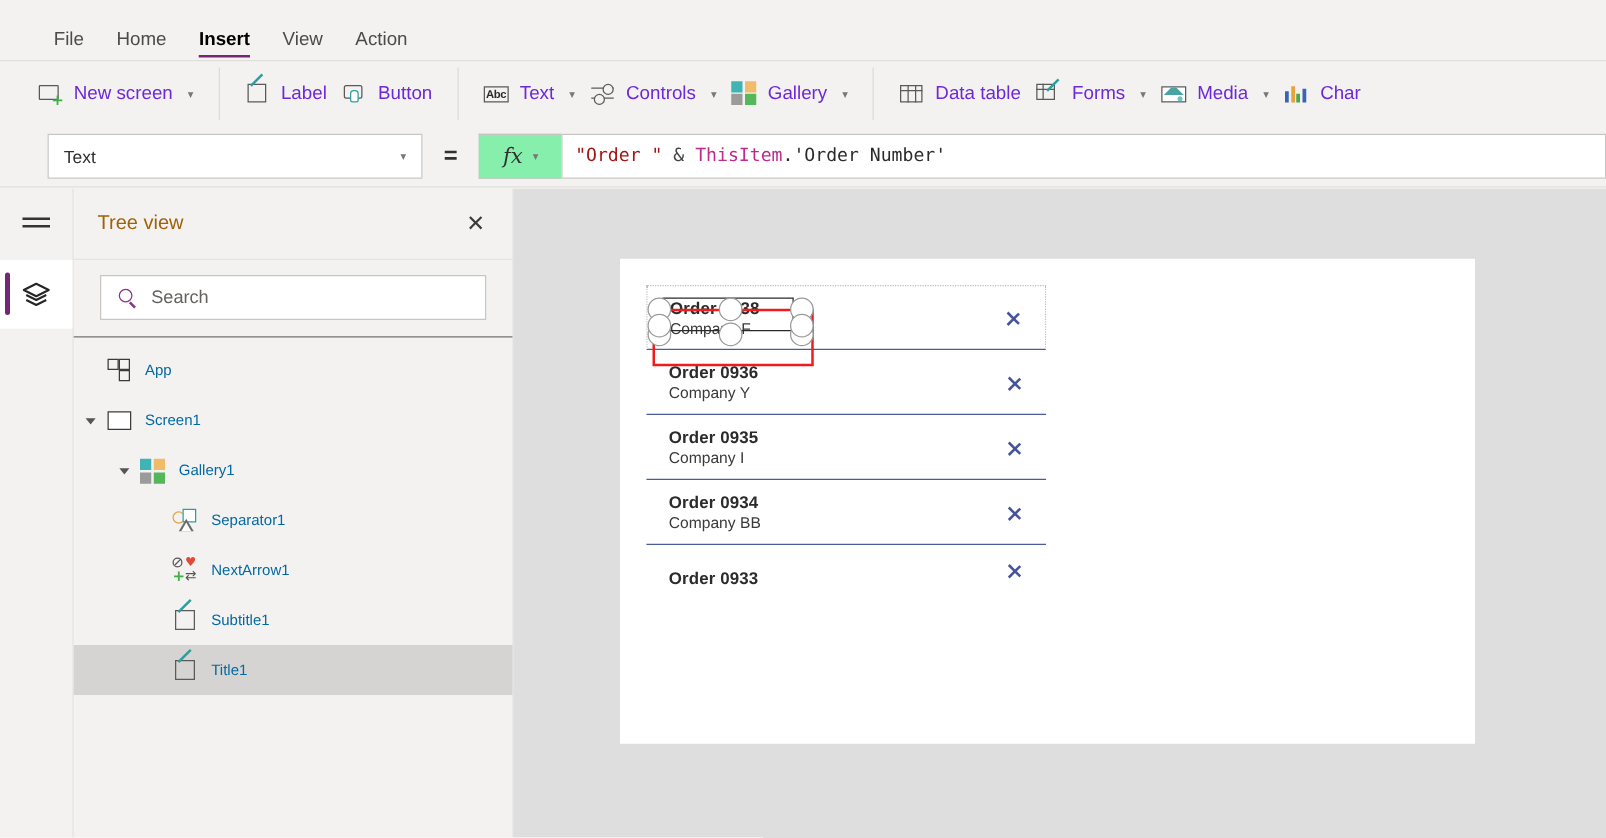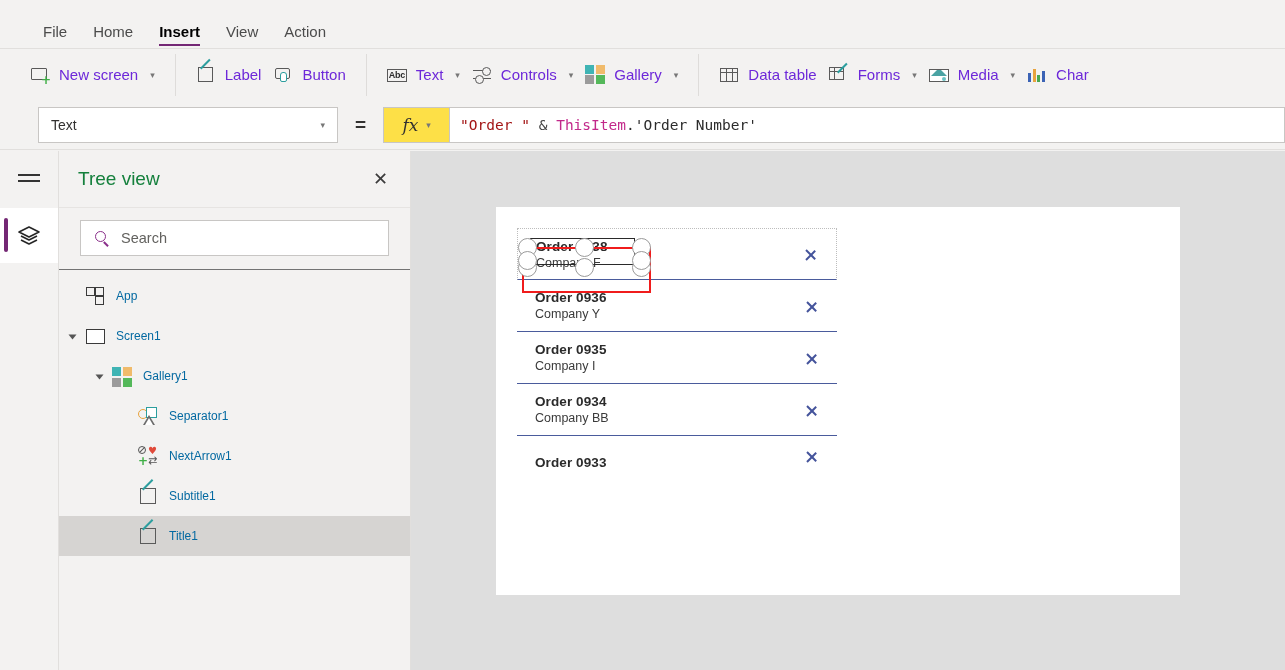--- a/index.html
+++ b/index.html
@@ -151,21 +151,21 @@
     background: #f3f2f1; display: flex; align-items: center; padding-left: 38px;
     border-bottom: 1px solid #e1dfdd;
   }
   .prop-select {
     width: 300px; height: 36px; background: #fff; border: 1px solid #c8c6c4;
     display: flex; align-items: center; justify-content: space-between;
     padding: 0 12px; font-size: 14px; color: #323130; cursor: pointer;
   }
   .eq { margin: 0 17px; font-size: 19px; color: #323130; font-weight: bold; }
   .fx-btn {
-    width: 66px; height: 36px; background: #fde047; border: 1px solid #c8c6c4;
+    width: 66px; height: 36px; background: #86efac; border: 1px solid #c8c6c4;
     border-right: none; display: flex; align-items: center; justify-content: center;
     gap: 5px; cursor: pointer;
   }
   .fx-glyph { font-family: "DejaVu Serif", serif; font-style: italic; font-size: 17px; color: #323130; }
   .fx-input {
     flex: 1; height: 36px; background: #fff; border: 1px solid #c8c6c4;
     display: flex; align-items: center; padding-left: 10px;
     font-family: "DejaVu Sans Mono", monospace; font-size: 14.5px;
     white-space: pre; overflow: hidden;
   }
@@ -200,21 +200,21 @@
 
   
   .treepanel {
     position: absolute; left: 59px; top: 151px; width: 352px; bottom: 0;
     background: #f3f2f1; border-right: 1px solid #e1dfdd;
   }
   .tree-head {
     height: 57px; display: flex; align-items: center; justify-content: space-between;
     padding: 0 22px 0 19px; border-bottom: 1px solid #e6e4e2;
   }
-  .tree-title { font-size: 19px; color: #15803d; }
+  .tree-title { font-size: 16px; color: #a16207; }
   .close-x { font-size: 18px; color: #3b3b3b; cursor: pointer; line-height: 1; }
   .search-wrap { padding: 12px 21px 13px 21px; border-bottom: 1px solid #737373; text-align: center; }
   .searchbox {
     height: 36px; background: #fff; border: 1px solid #c8c6c4;
     display: flex; align-items: center; padding-left: 14px; gap: 11px; cursor: text;
   }
   .mag { width: 15px; height: 15px; position: relative; flex: 0 0 15px; }
   .mag i { position: absolute; left: 0; top: 0; width: 11px; height: 11px;
            border: 1.5px solid #8a2f8a; border-radius: 50%; }
   .mag b { position: absolute; left: 9px; top: 10px; width: 6px; height: 1.5px;

